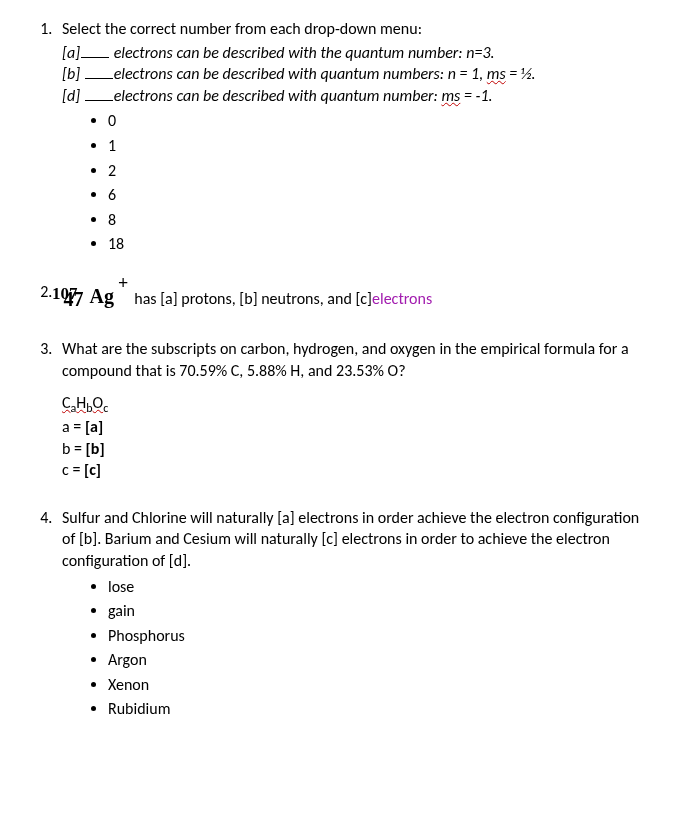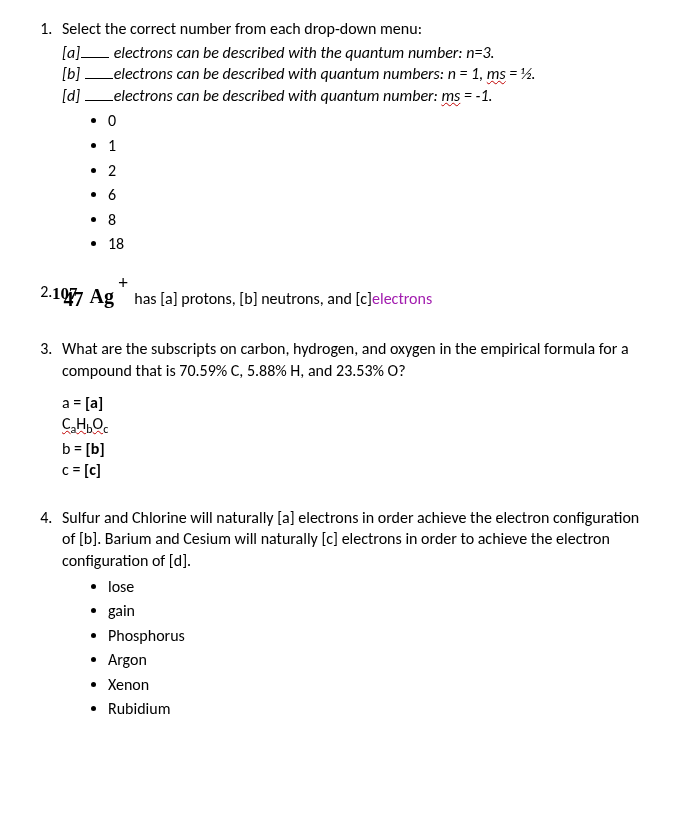--- a/index.html
+++ b/index.html
@@ -136,24 +136,24 @@
       <span class="symbolwrap">Ag</span>
         <span class="charge">+</span>
       <span>has [a] protons, [b] neutrons, and [c] </span>
       <span class="blue-under">electrons</span>
     </span>
   </li>
 
   <li>
     <span>What are the subscripts on carbon, hydrogen, and oxygen in the empirical formula for a compound that is 70.59% C, 5.88% H, and 23.53% O?</span>
     <div class="empirical">
-      <p class="empirical-line"><span>a = </span><span class="bold">[a]</span></p>
       <p class="empirical-line formula wavy">
         <span>C</span><sub>a</sub><span>H</span><sub>b</sub><span>O</span><sub>c</sub>
       </p>
+      <p class="empirical-line"><span>a = </span><span class="bold">[a]</span></p>
       <p class="empirical-line"><span>b = </span><span class="bold">[b]</span></p>
       <p class="empirical-line"><span>c = </span><span class="bold">[c]</span></p>
     </div>
   </li>
 
   <li>
     <span>Sulfur and Chlorine will naturally [a] electrons in order achieve the electron configuration of [b].  Barium and Cesium will naturally [c] electrons in order to achieve the electron configuration of [d].</span>
     <ul class="bullets">
       <li><span>lose</span></li>
       <li><span>gain</span></li>

